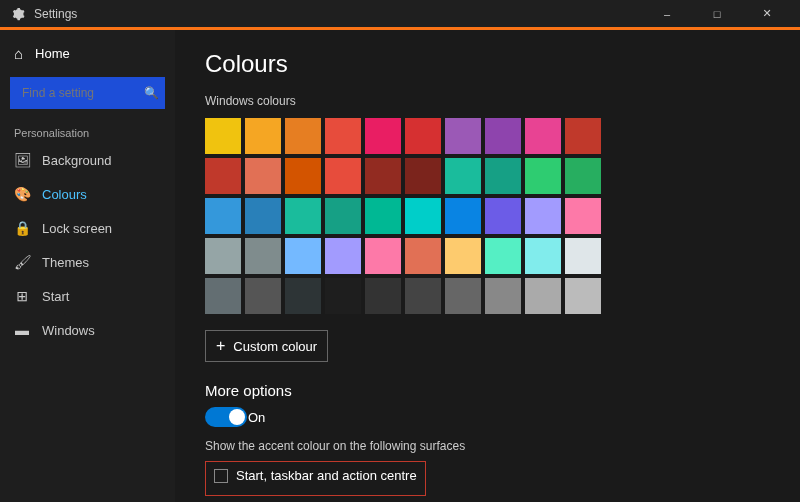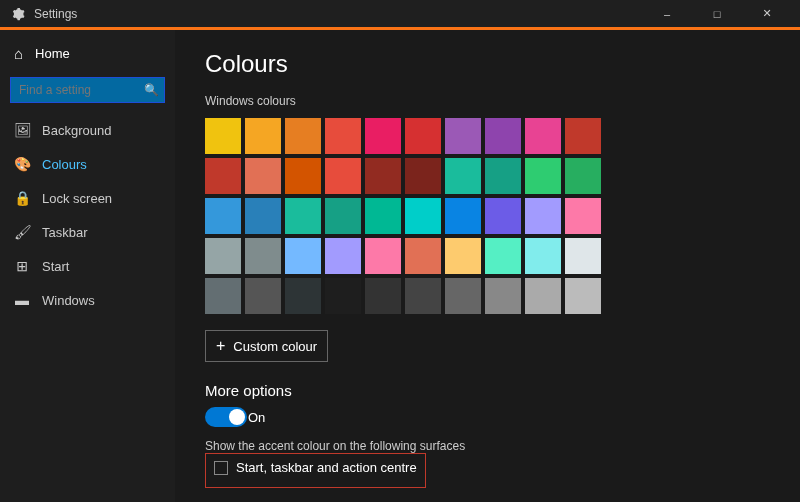--- a/index.html
+++ b/index.html
@@ -77,22 +77,22 @@
     .sidebar-home-icon {
       margin-right: 12px;
       font-size: 15px;
     }
     .sidebar-search {
       margin: 5px 10px 10px;
       position: relative;
     }
     .sidebar-search input {
       width: 100%;
-      background: #0369a1;
-      border: 1px solid #1d4ed8;
+      background: #1d4ed8;
+      border: 4px solid #1d4ed8;
       color: #fff;
       padding: 5px 28px 5px 8px;
       font-size: 12px;
       outline: none;
     }
     .sidebar-search-icon {
       position: absolute;
       right: 6px;
       top: 50%;
       transform: translateY(-50%);
@@ -206,20 +206,21 @@
       transition: right 0.2s;
     }
     .toggle-text {
       font-size: 13px;
       color: #fff;
     }
     
     .surfaces-label {
       font-size: 12px;
       color: #ccc;
+      margin-bottom: 8px;
     }
     .surfaces-box {
       border: 1px solid #c0392b;
       display: inline-block;
       padding: 6px 8px;
       margin-bottom: 16px;
     }
     .checkbox-row {
       display: flex;
       align-items: center;
@@ -261,36 +262,37 @@
 
   <div class="sidebar">
     <div class="sidebar-home">
       <span class="sidebar-home-icon">⌂</span>
       <span>Home</span>
     </div>
     <div class="sidebar-search">
       <input type="text" placeholder="Find a setting" style="">
       <span class="sidebar-search-icon">🔍</span>
     </div>
+    <div class="sidebar-section-label">Personalisation</div>
 
     <div class="sidebar-item">
       <span class="sidebar-item-icon">🖼</span>
       <span>Background</span>
     </div>
     <div class="sidebar-item active">
       <span class="sidebar-item-icon">🎨</span>
       <span>Colours</span>
     </div>
     <div class="sidebar-item">
       <span class="sidebar-item-icon">🔒</span>
       <span>Lock screen</span>
     </div>
     <div class="sidebar-item">
       <span class="sidebar-item-icon">🖌</span>
-      <span>Taskbar</span>
+      <span>Themes</span>
     </div>
     <div class="sidebar-item">
       <span class="sidebar-item-icon">⊞</span>
       <span>Start</span>
     </div>
     <div class="sidebar-item">
       <span class="sidebar-item-icon">▬</span>
       <span>Windows</span>
     </div>
   </div>

